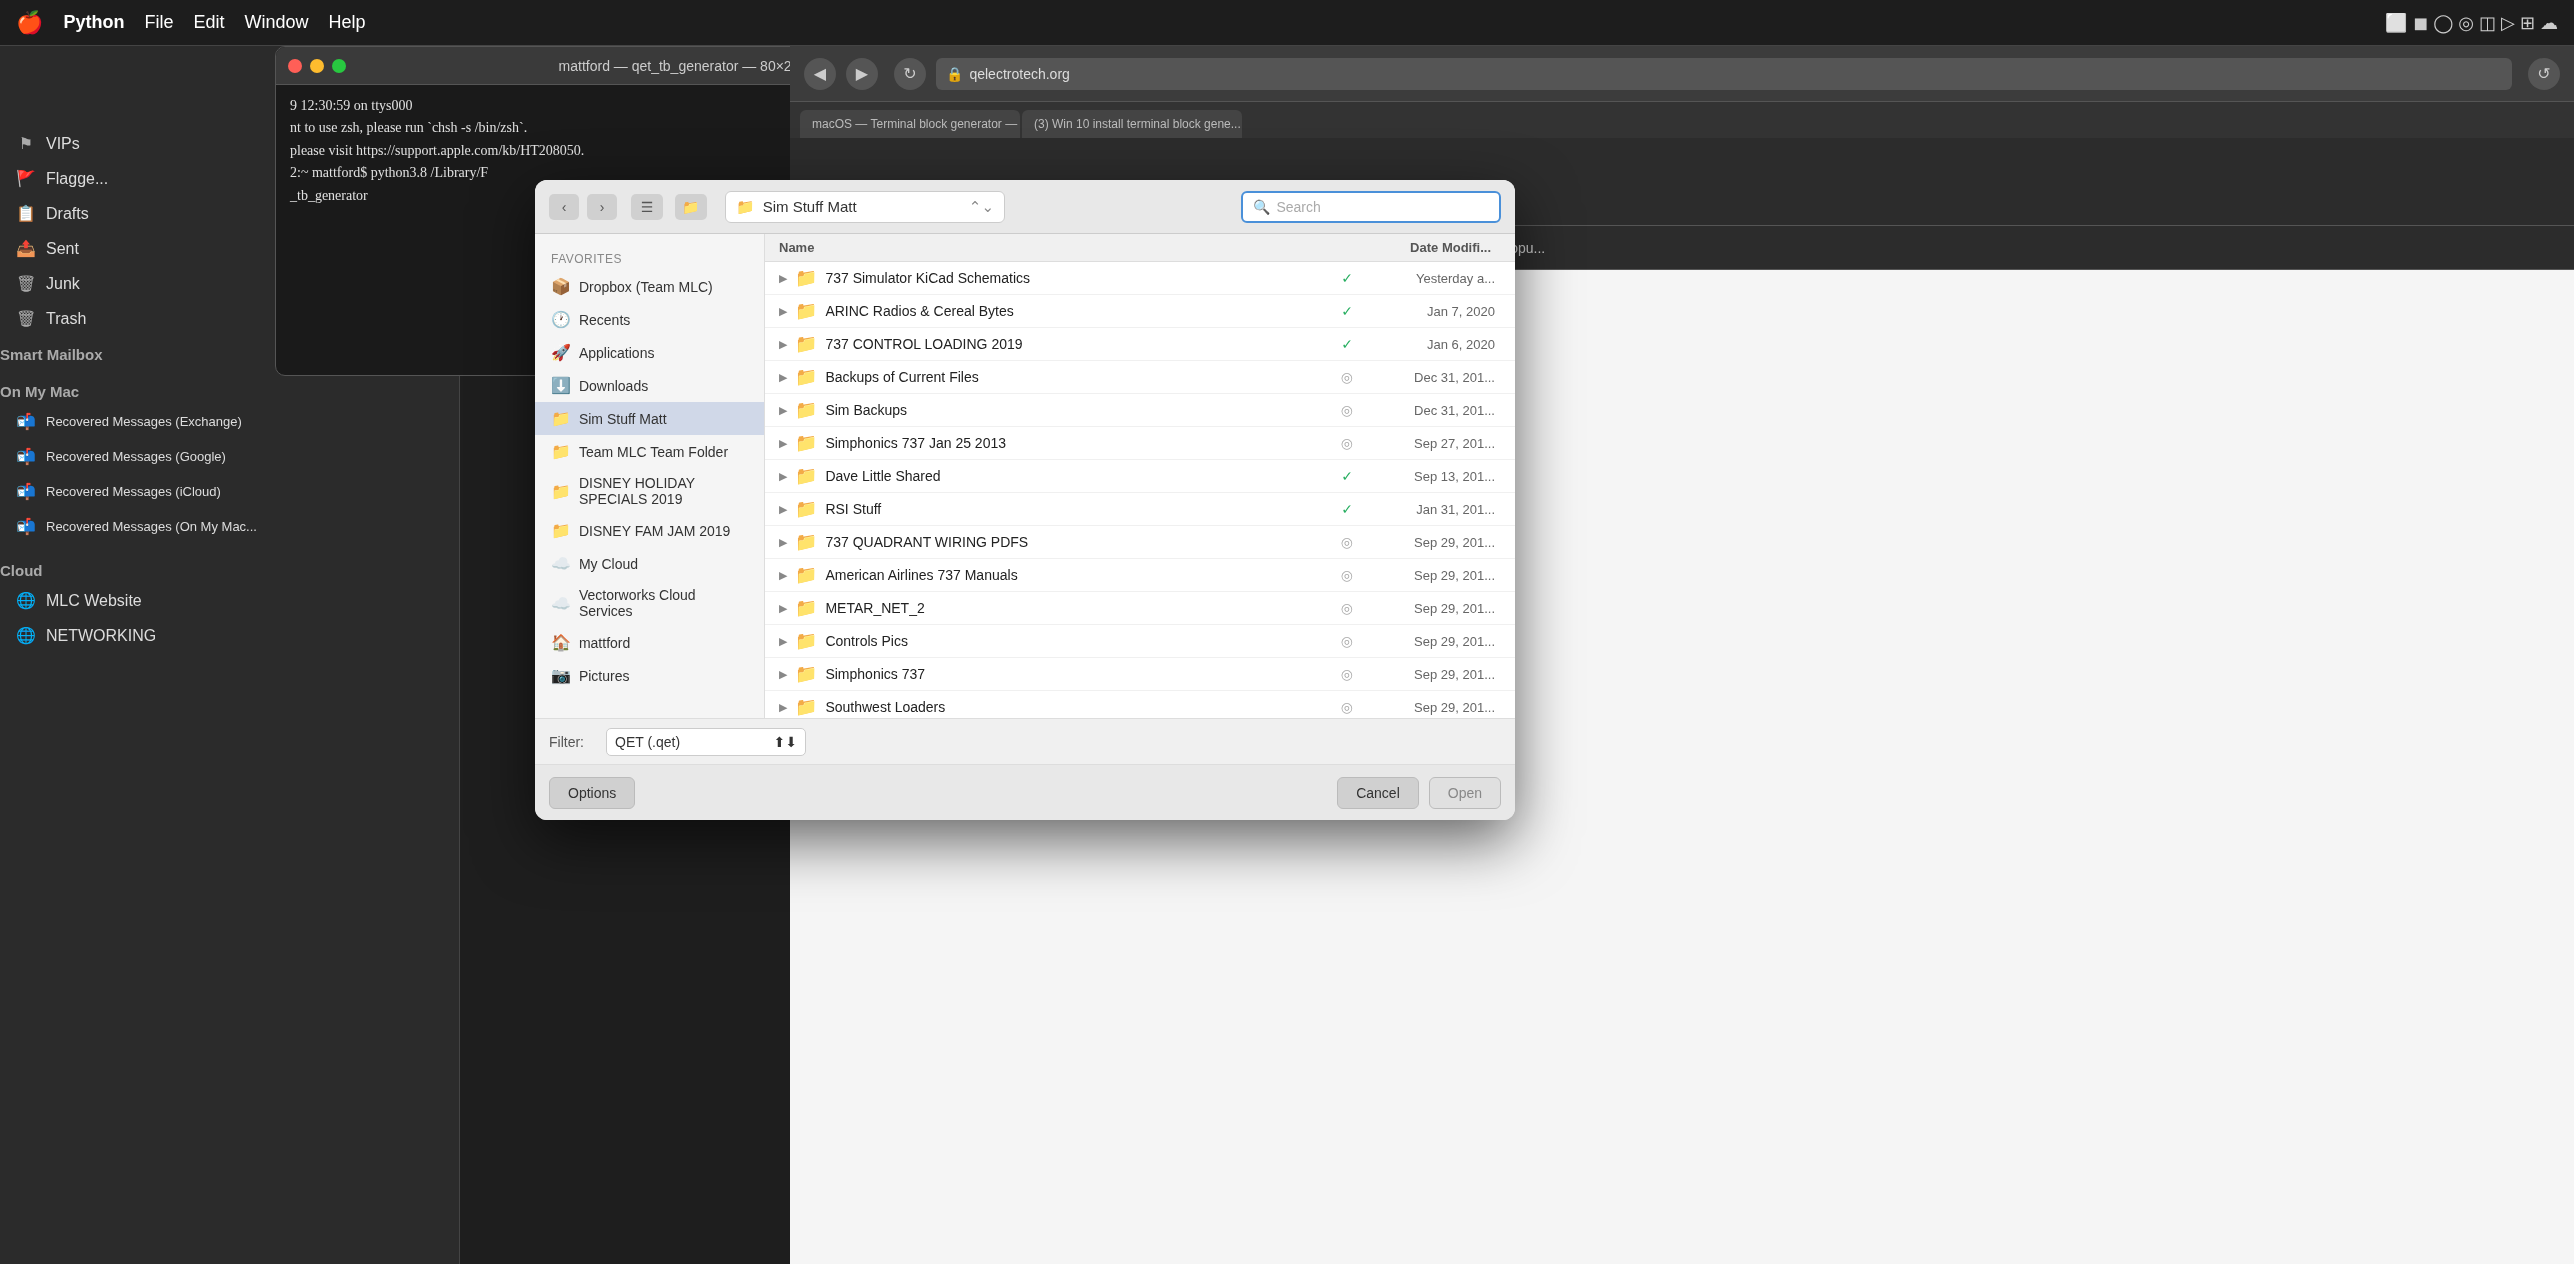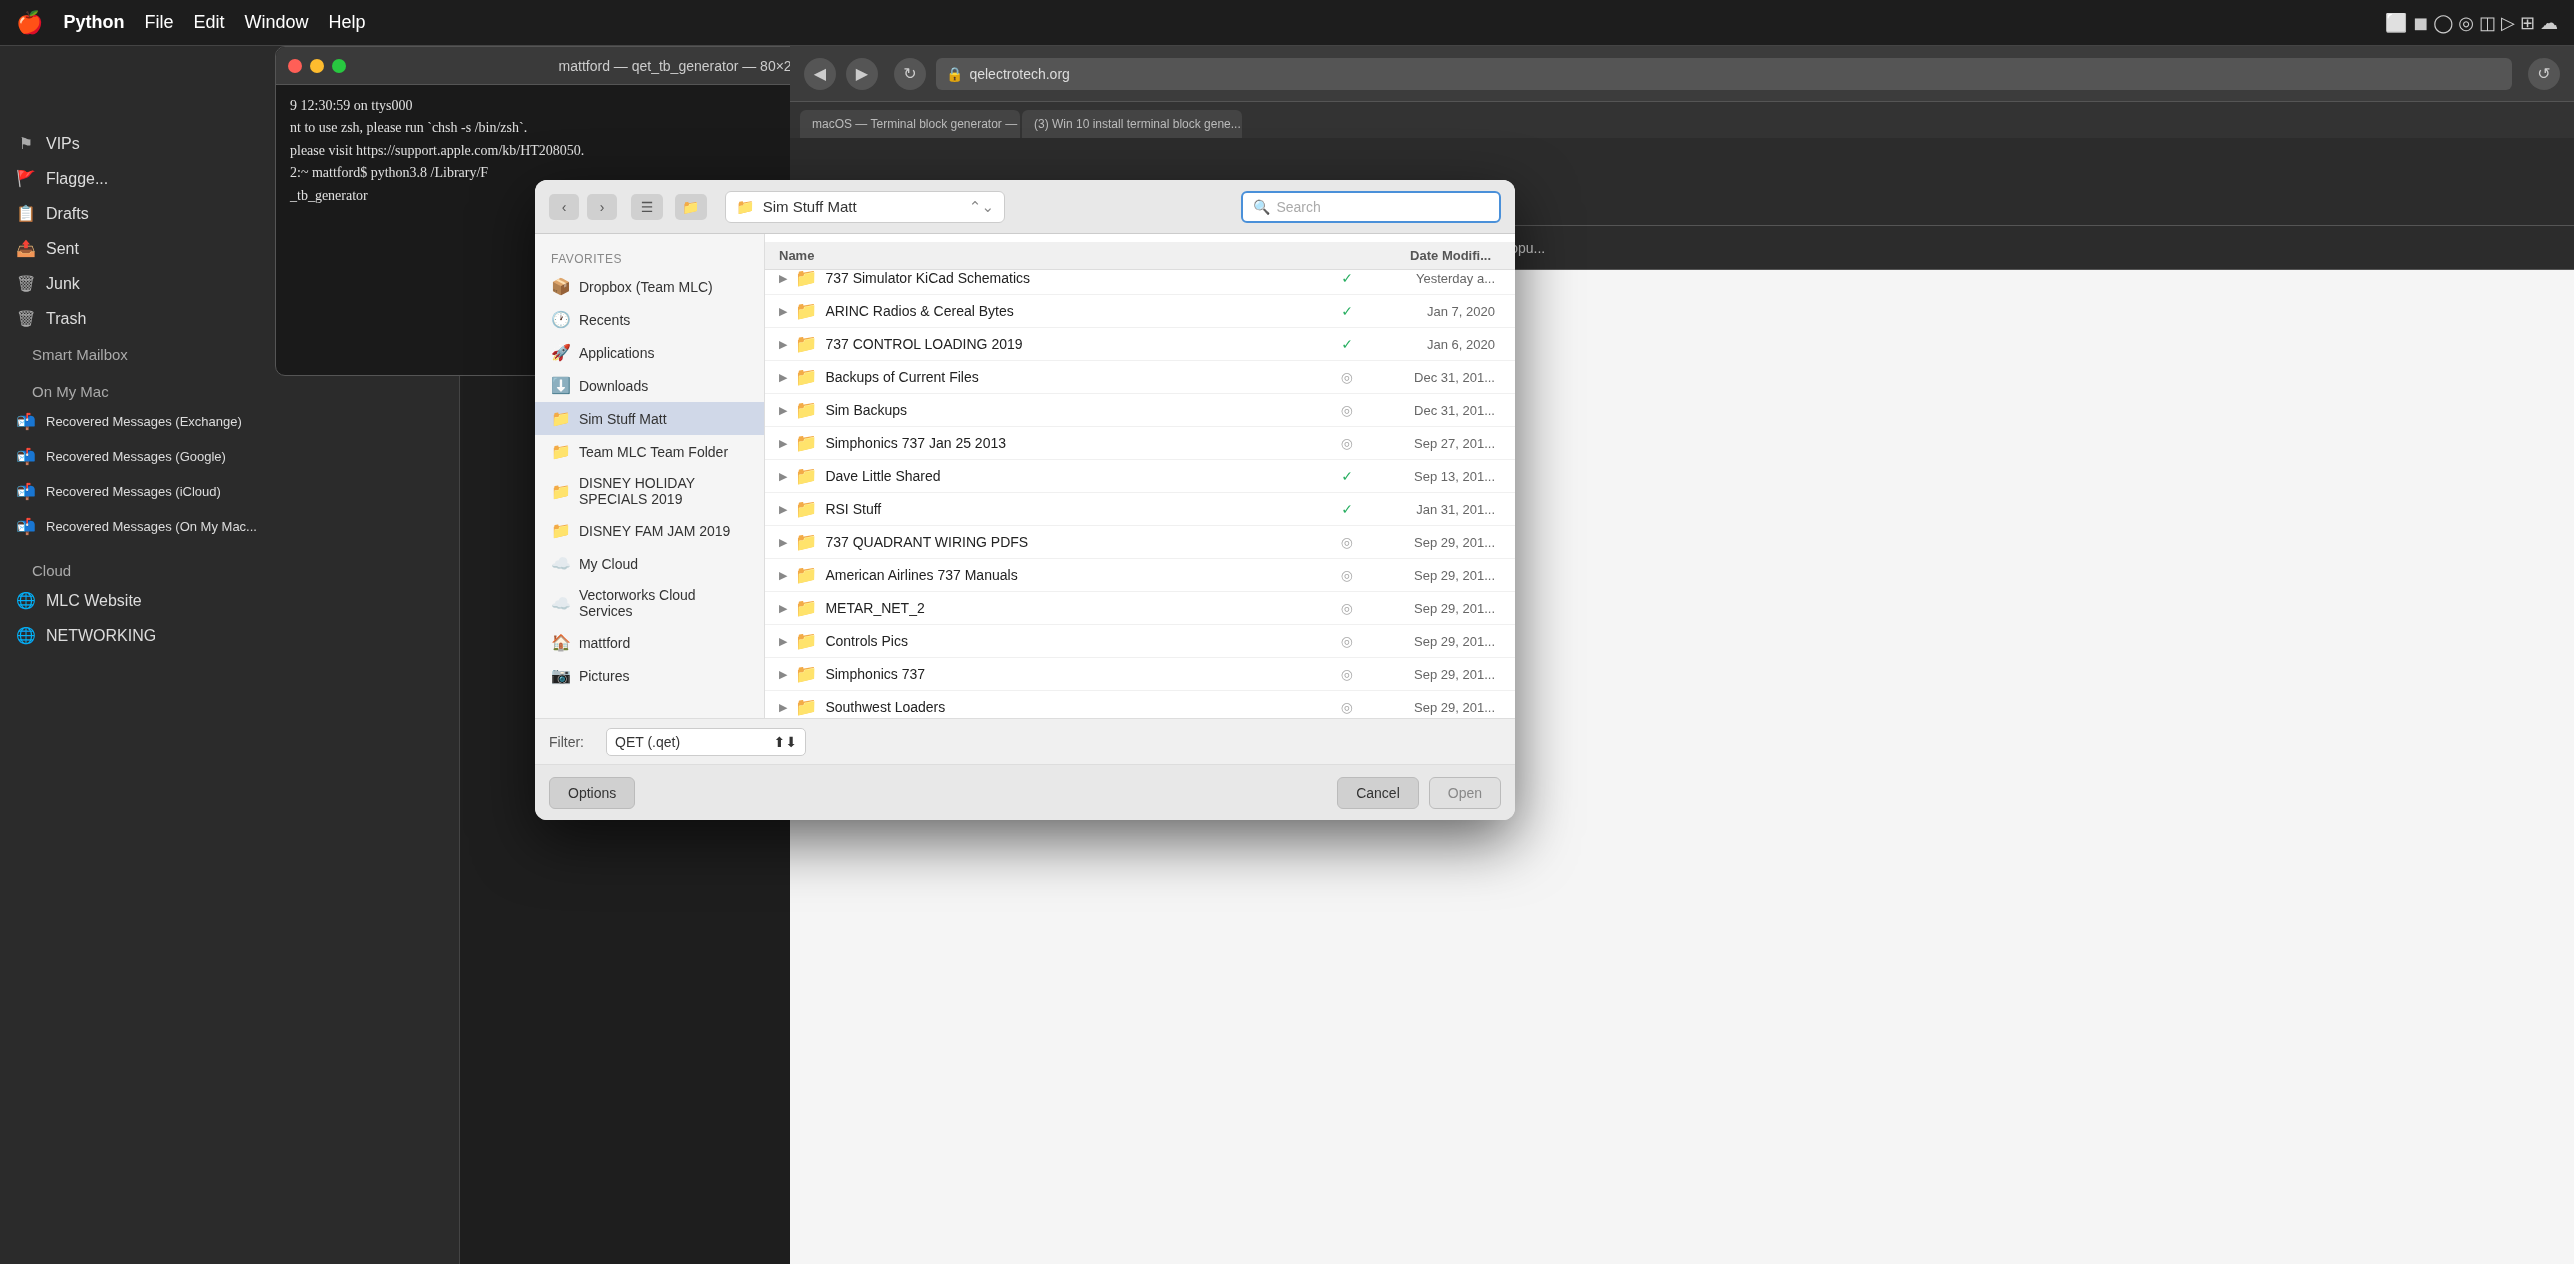--- a/index.html
+++ b/index.html
@@ -42,22 +42,22 @@
       position: absolute;
       top: 46px; left: 0;
       width: 460px;
       bottom: 0;
       background: #2b2b2b;
       border-right: 1px solid #444;
     }
     .email-section-header {
       font-size: 15px;
       color: #aaa;
-      font-weight: 400;
-      padding: 10px 32px 4px;
+      font-weight: 700;
+      padding: 10px 0 4px;
     }
     .email-row {
       padding: 8px 16px;
       color: #ddd;
       font-size: 16px;
       display: flex;
       align-items: center;
       gap: 10px;
     }
     .email-icon { font-size: 16px; color: #aaa; width: 20px; text-align: center; }
@@ -311,21 +311,21 @@
       overflow-y: auto;
       background: #fff;
     }
     #dialog-list-header {
       display: flex;
       align-items: center;
       padding: 6px 14px;
       border-bottom: 1px solid #ddd;
       background: #f0f0f0;
       position: sticky;
-      top: 8px;
+      top: 0;
     }
     .col-name { flex: 1; font-size: 13px; color: #555; font-weight: 600; }
     .col-date { width: 160px; font-size: 13px; color: #555; font-weight: 700; text-align: right; padding-right: 10px; }
     .dialog-file-row {
       display: flex;
       align-items: center;
       padding: 5px 14px;
       border-bottom: 1px solid #f0f0f0;
       cursor: pointer;
     }

